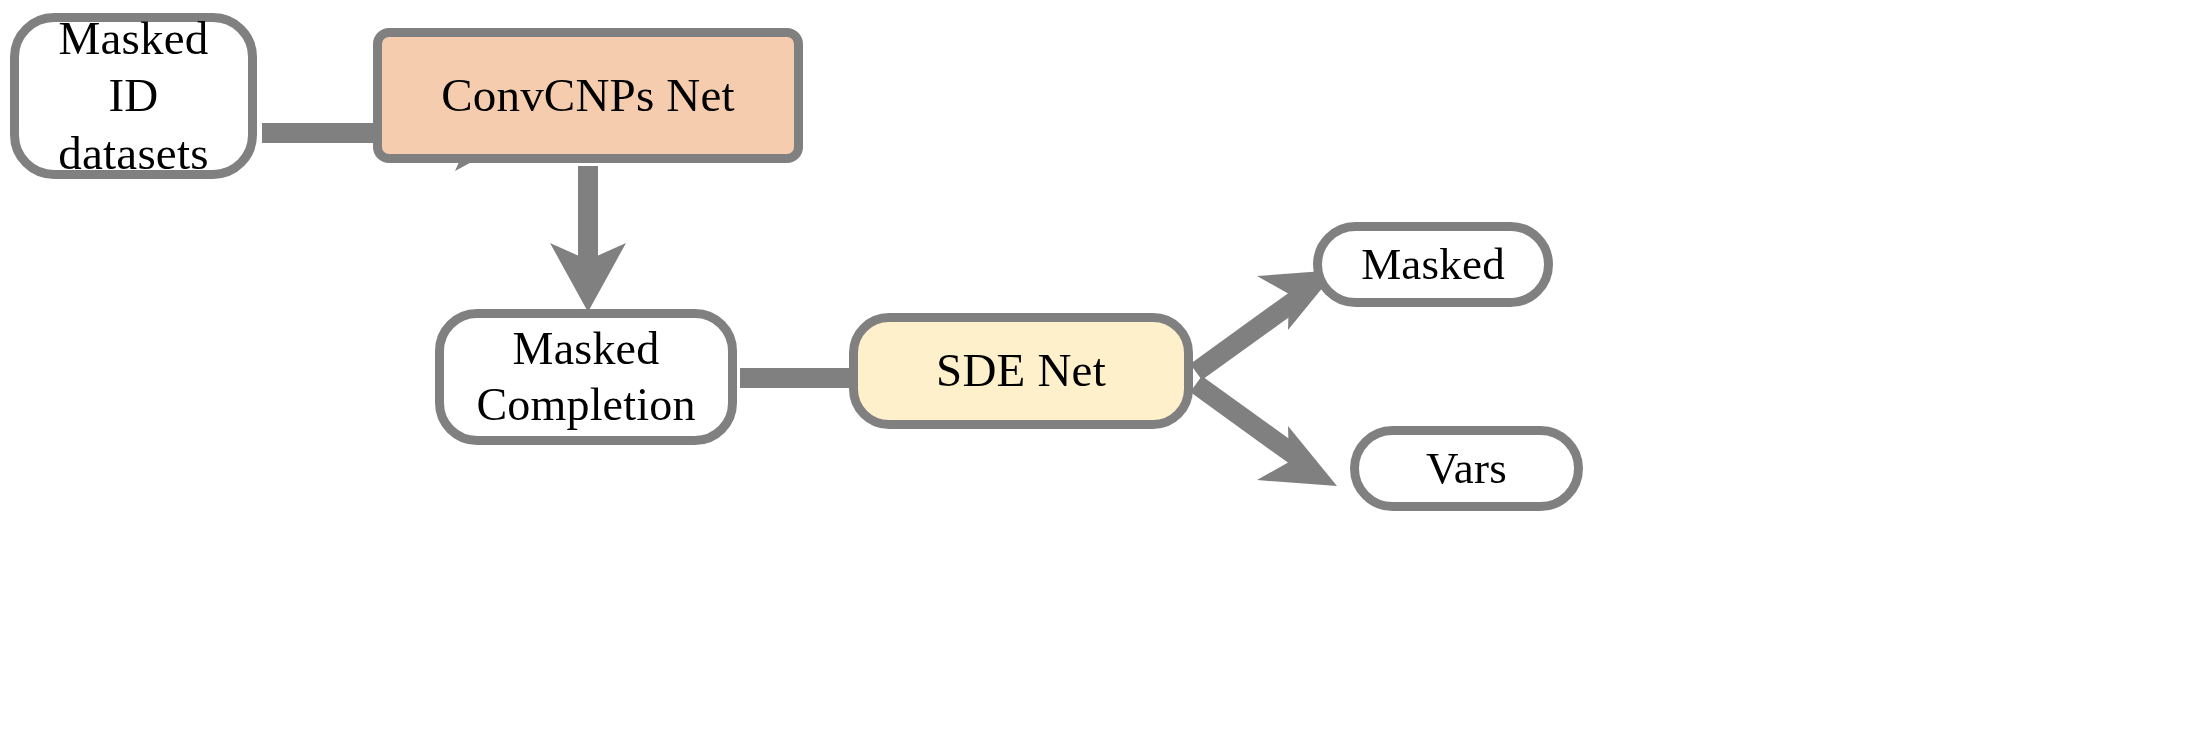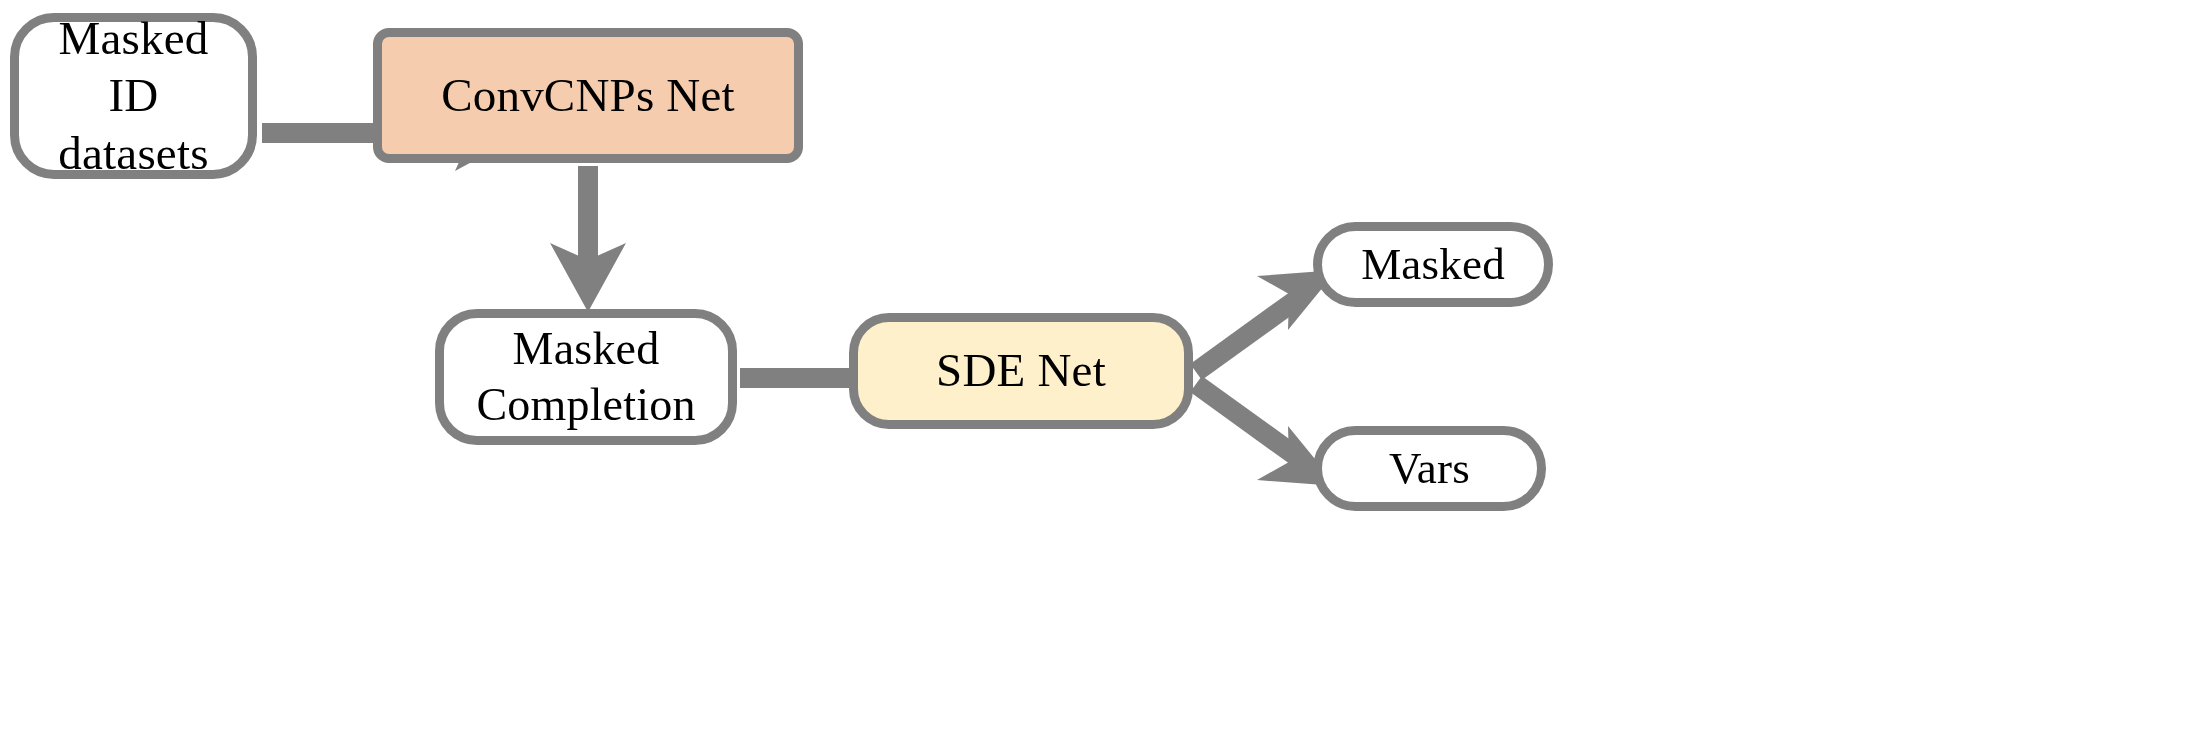--- a/index.html
+++ b/index.html
@@ -69,21 +69,21 @@
     background: #fdf0cb;
     font-size: 47px;
     text-align: center;
   }
   #node-means {
     left: 1313px; top: 222px; width: 240px; height: 85px;
     border-radius: 43px;
     font-size: 45px;
   }
   #node-vars {
-    left: 1313px; top: 426px; width: 233px; height: 85px;
+    left: 1350px; top: 426px; width: 233px; height: 85px;
     border-radius: 43px;
     font-size: 45px;
   }
 </style>
 </head>
 <body>
 
 <div id="canvas">
 
   <svg id="edges" viewBox="0 0 2201 754" width="2201" height="754" xmlns="http://www.w3.org/2000/svg">

